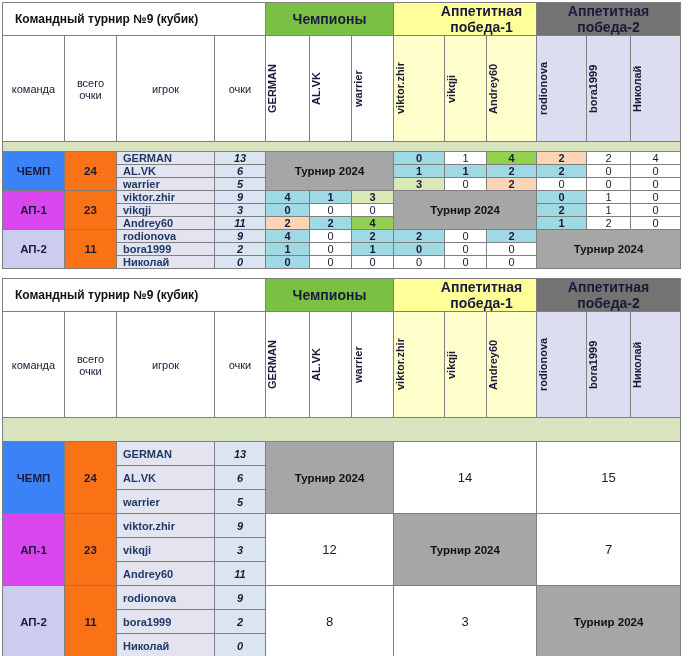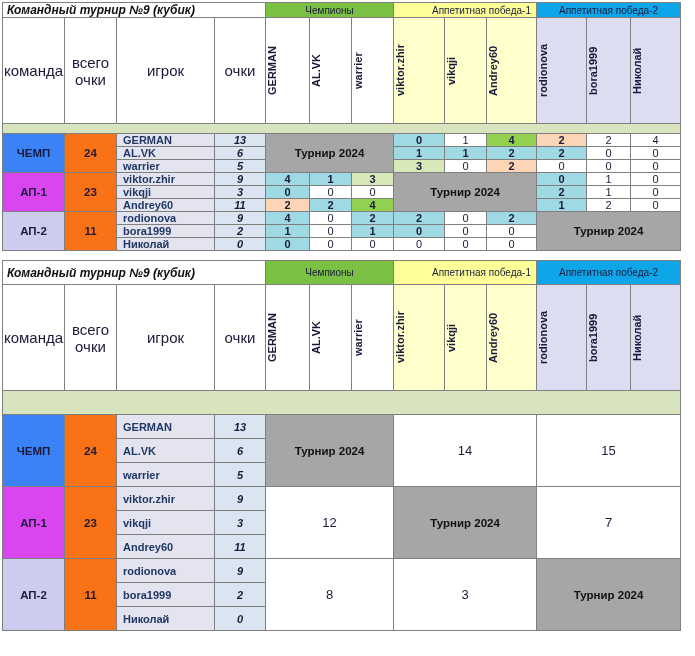--- a/index.html
+++ b/index.html
@@ -1,25 +1,25 @@
 <!DOCTYPE html>
 <html><head>
 <meta charset="utf-8">
 <style>
   html,body{margin:0;padding:0;background:#fff;}
   body{width:695px;height:656px;font-family:"Liberation Sans",sans-serif;overflow:hidden;}
   .wrap{padding:2px 0 0 2px;box-sizing:border-box;}
   table{border-collapse:collapse;table-layout:fixed;}
   td,th{border:1px solid #7f7f7f;font-size:11px;padding:0;text-align:center;vertical-align:middle;color:#1a1a3a;}
-  .title{font-style:italic;font-weight:bold;font-size:12px;text-align:left;padding-left:4px;color:#111;}
-  .grp{font-weight:normal;font-size:10px;}
+  .title{font-weight:bold;font-size:12px;text-align:left;padding-left:12px;color:#111;}
+  .grp{font-weight:bold;font-size:14px;}
   .grp-champ{background:#7ac143;}
   .grp-ap1{background:#ffff99;padding-left:33px;}
-  .grp-ap2{background:#0ea5e9;}
-  .hdr{font-size:15px;background:#fff;font-weight:normal;}
+  .grp-ap2{background:#737373;}
+  .hdr{font-size:11px;background:#fff;font-weight:normal;}
   .vert{writing-mode:vertical-rl;transform:rotate(180deg);font-weight:bold;font-size:11px;white-space:nowrap;height:105px;}
   .vert-ch{background:#fff;}
   .vert-ap1{background:#ffffcc;}
   .vert-ap2{background:#ddddf2;}
   .sep{height:9px;background:#d7e4bd;border-left:1px solid #7f7f7f;border-right:1px solid #7f7f7f;}
   .teamcell{font-weight:bold;font-size:11.5px;}
   .t-champ{background:#3b82f6;}
   .t-ap1{background:#d946ef;}
   .t-ap2{background:#ccccf0;}
   .pts{font-weight:bold;font-size:11.5px;background:#f97316;}

